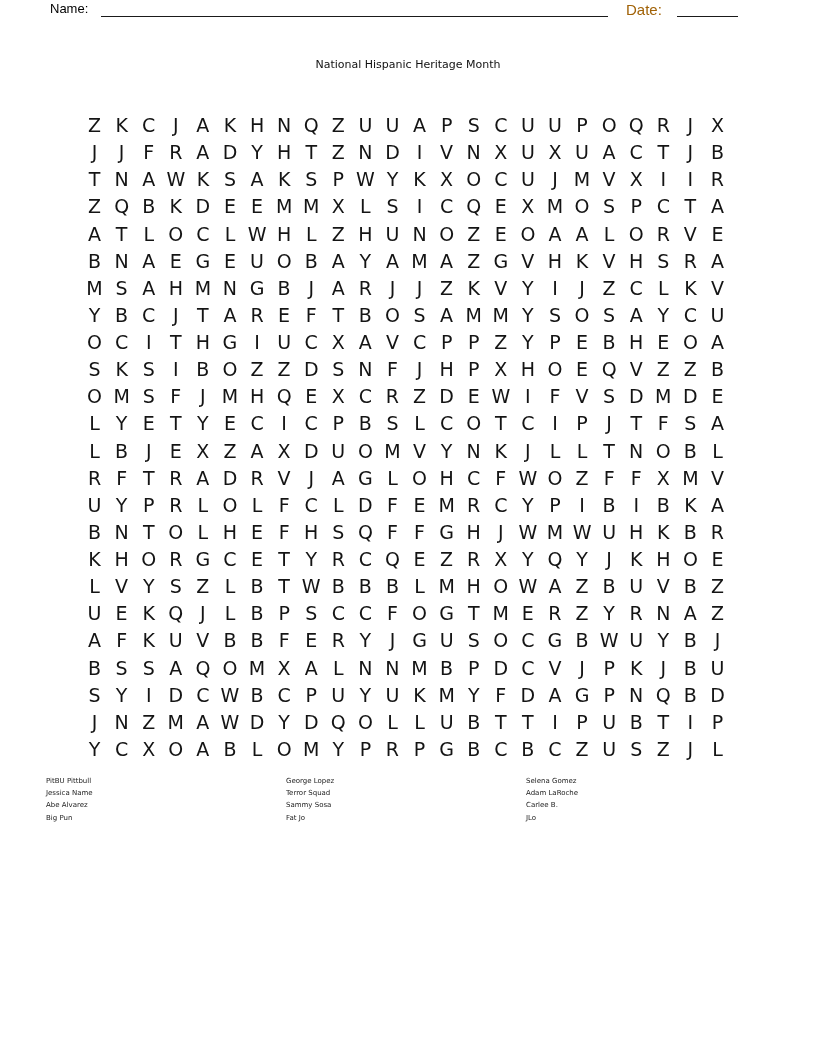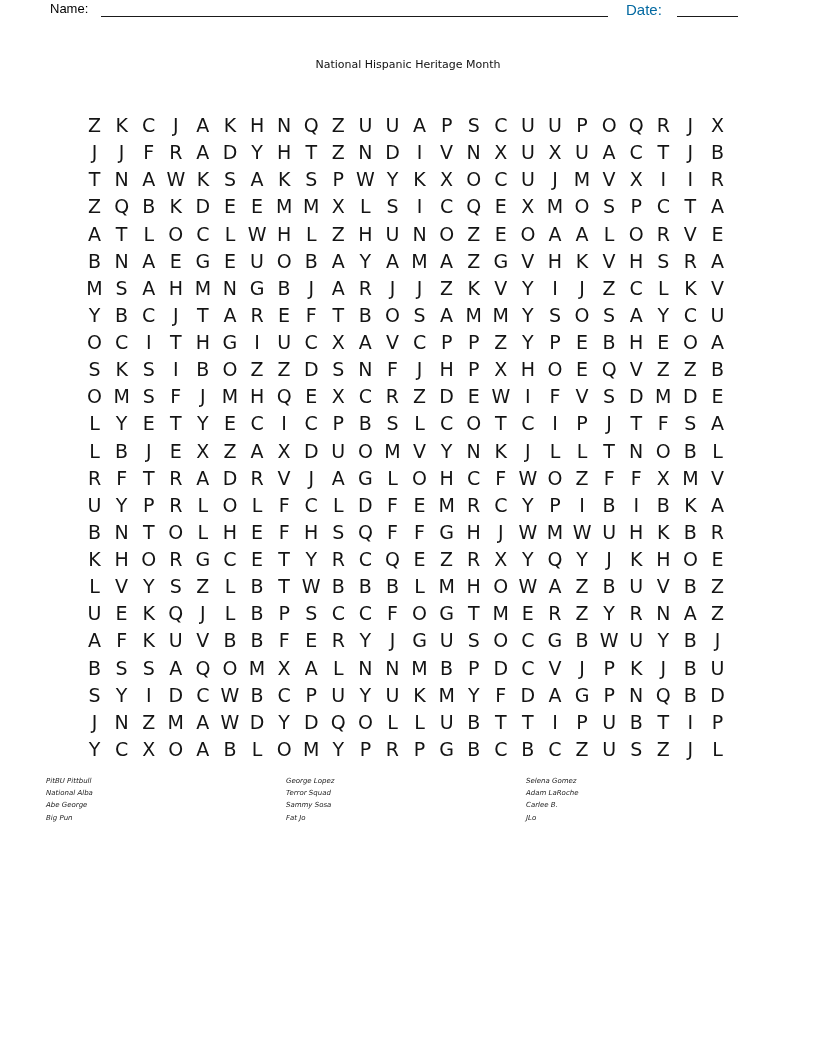--- a/index.html
+++ b/index.html
@@ -30,21 +30,21 @@
     top: 0;
     width: 507px;
     height: 16px;
     border-bottom: 1.5px solid #1a1a1a;
   }
   .date-label {
     position: absolute;
     left: 626px;
     top: 1px;
     font-size: 15px;
-    color: #0369a1;
+    color: #a16207;
     white-space: nowrap;
   }
   .date-line {
     position: absolute;
     left: 677px;
     top: 0;
     width: 61px;
     height: 16px;
     border-bottom: 1.5px solid #1a1a1a;
   }
@@ -81,21 +81,20 @@
     line-height: 1;
     color: #141414;
   }
   
   .word-list {
     position: absolute;
     top: 775px;
     left: 0;
     width: 816px;
     height: 55px;
-    font-style: italic;
   }
   .wl-col {
     position: absolute;
     top: 0;
     width: 220px;
   }
   .wl-col-0 { left: 46px; }
   .wl-col-1 { left: 286px; }
   .wl-col-2 { left: 526px; }
   .wl-item {
@@ -691,22 +690,22 @@
     <span class="grid-cell">U</span>
     <span class="grid-cell">S</span>
     <span class="grid-cell">Z</span>
     <span class="grid-cell">J</span>
     <span class="grid-cell">L</span>
   </div>
 
 <div class="word-list">
     <div class="wl-col wl-col-0">
       <div class="wl-item">PitBU Pittbull</div>
-      <div class="wl-item">National Alba</div>
-      <div class="wl-item">Abe George</div>
+      <div class="wl-item">Jessica Name</div>
+      <div class="wl-item">Abe Alvarez</div>
       <div class="wl-item">Big Pun</div>
     </div>
     <div class="wl-col wl-col-2">
       <div class="wl-item">Selena Gomez</div>
       <div class="wl-item">Adam LaRoche</div>
       <div class="wl-item">Carlee B.</div>
       <div class="wl-item">JLo</div>
     </div>
     <div class="wl-col wl-col-1">
       <div class="wl-item">George Lopez</div>

